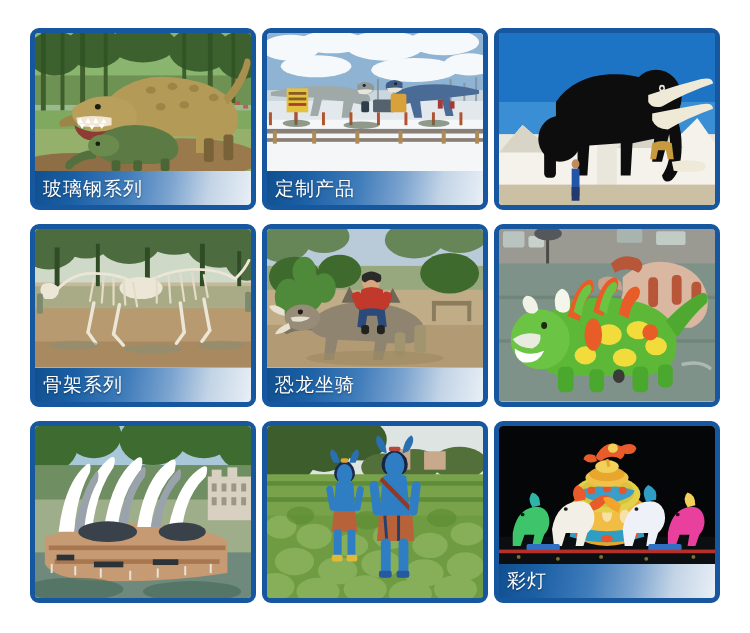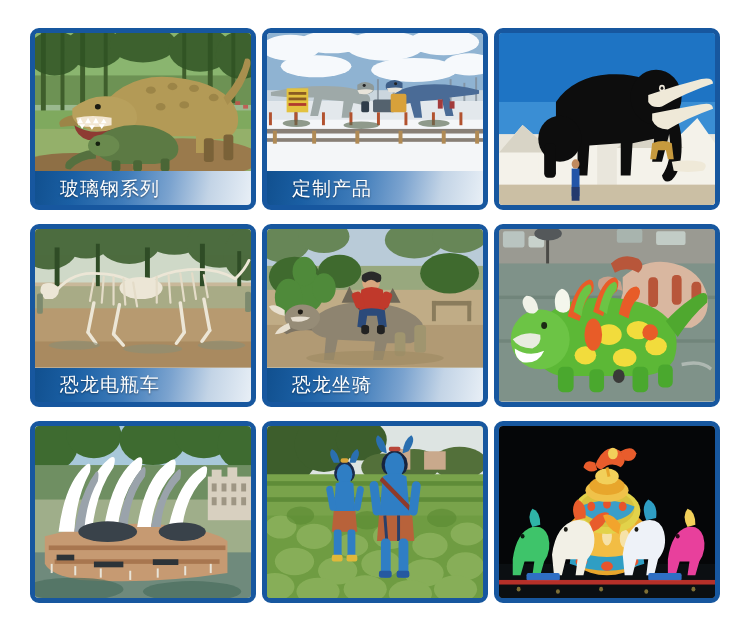--- a/index.html
+++ b/index.html
@@ -37,21 +37,21 @@
   }
   .photo > svg { display: block; width: 100%; height: 100%; }
   .label-bar {
     flex: 0 0 34px;
     position: relative;
     background: linear-gradient(100deg,
        #11508f 0%, #1a5fa4 18%, #3f7cba 42%,
        #7ba3cf 62%, #c3d4e6 80%, #e8eff6 100%);
     display: flex;
     align-items: center;
-    padding-left: 25px;
+    padding-left: 8px;
   }
   .label-text {
     color: #ffffff;
     font-size: 19px;
     line-height: 1;
     letter-spacing: 1px;
     font-family: "DejaVu Sans", "Liberation Sans", sans-serif;
     text-shadow: 0 1px 2px rgba(0,0,0,.45);
     white-space: nowrap;
   }
@@ -329,21 +329,21 @@
             <ellipse cx="120" cy="130" rx="30" ry="5"></ellipse>
           <ellipse cx="190" cy="126" rx="24" ry="5"></ellipse>
         </g>
         <g fill="#7d8a6e">
           <rect x="2" y="70" width="6" height="22" rx="2"></rect>
             <rect x="214" y="68" width="6" height="22" rx="2"></rect>
         </g>
       </svg>
     </div>
     <div class="label-bar">
-      <span class="label-text">恐龙电瓶车</span>
+      <span class="label-text">骨架系列</span>
     </div>
   </div>
 
   <div class="card">
     <div class="photo">
       <svg viewBox="0 0 220 150" preserveAspectRatio="none">
         <rect x="0" y="0" width="220" height="150" fill="#c3b89c"></rect>
         <rect x="0" y="0" width="220" height="44" fill="#b9cbd8"></rect>
         <g fill="#5f7f4a" opacity=".9">
           <ellipse cx="16" cy="14" rx="28" ry="22"></ellipse>
@@ -708,15 +708,18 @@
         </g>
         <g fill="#f2d05a" opacity=".5">
           <circle cx="20" cy="142" r="2"></circle>
             <circle cx="60" cy="144" r="2"></circle>
           <circle cx="104" cy="142" r="2"></circle>
             <circle cx="150" cy="144" r="2"></circle>
           <circle cx="198" cy="142" r="2"></circle>
         </g>
       </svg>
     </div>
+    <div class="label-bar">
+      <span class="label-text">彩灯</span>
+    </div>
   </div>
 
 </div>
 
 </body></html>

